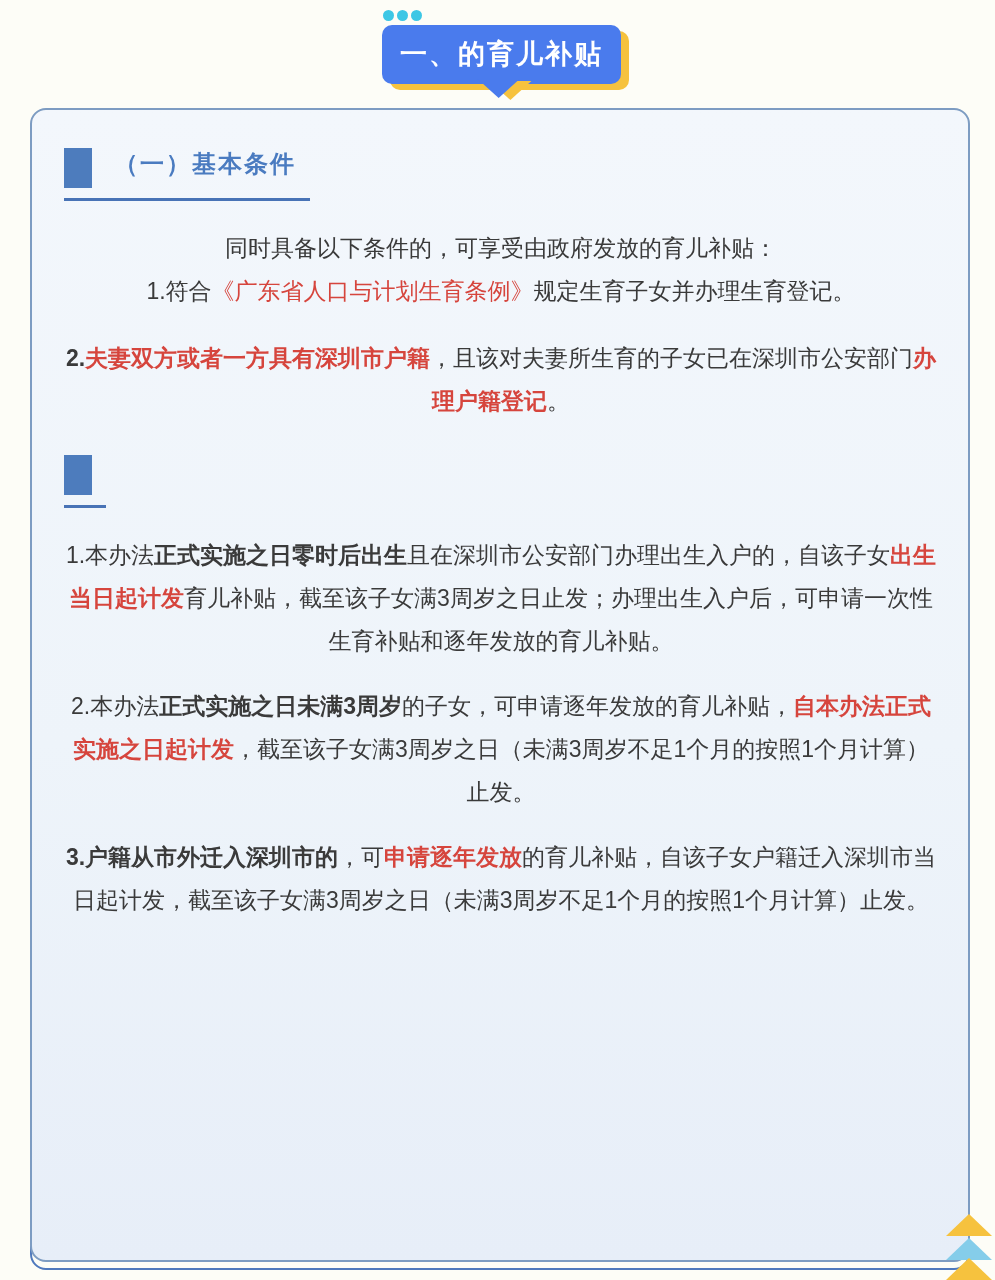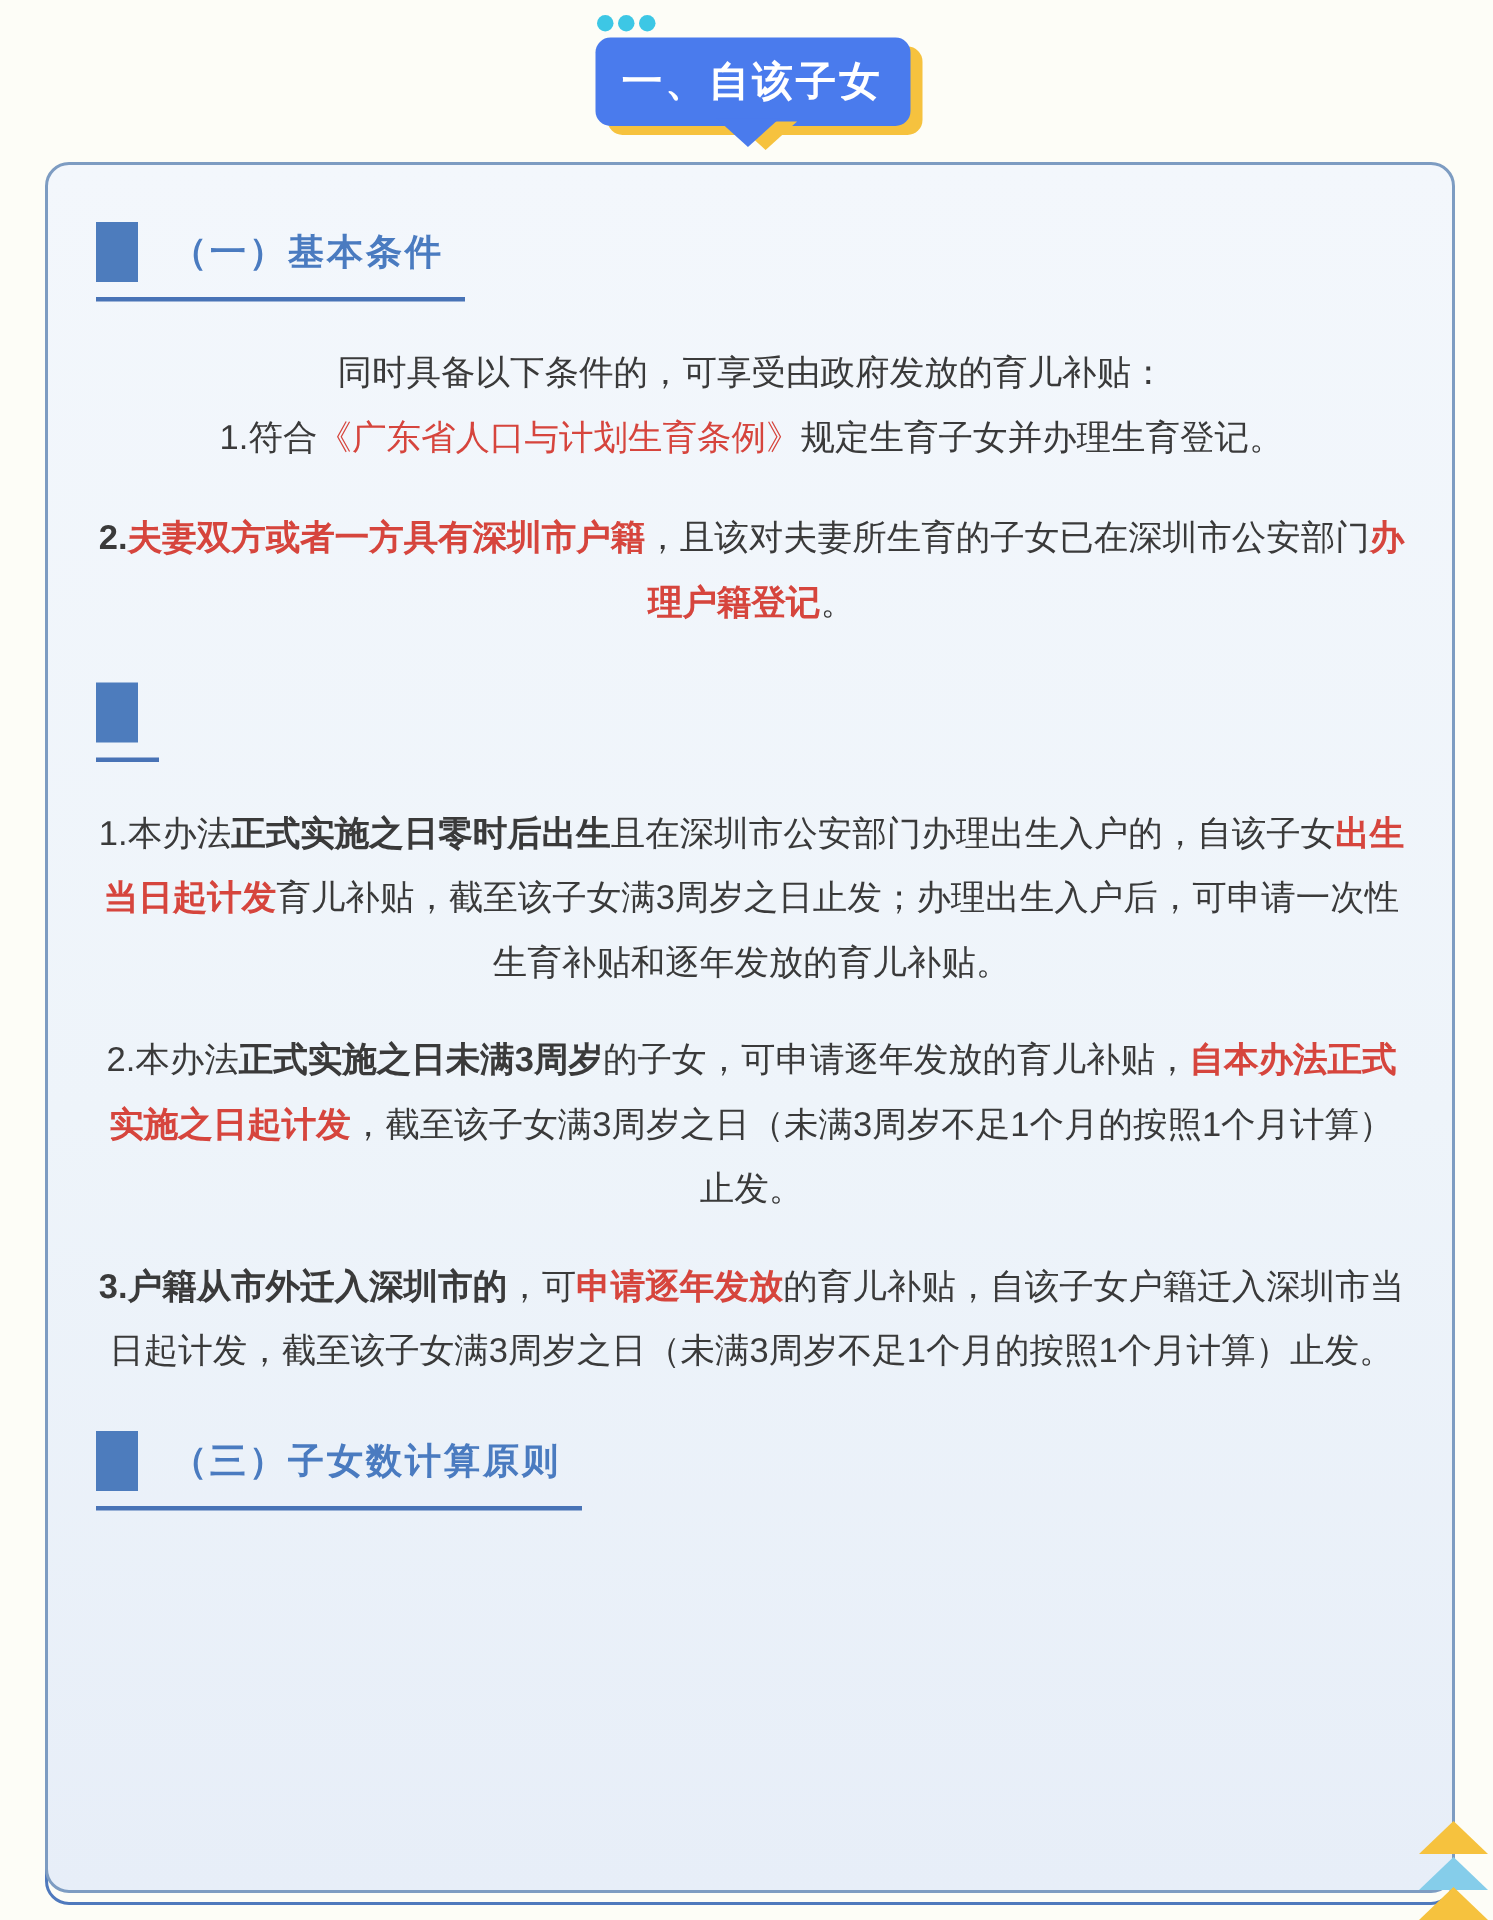--- a/index.html
+++ b/index.html
@@ -66,21 +66,21 @@
   .card{
     position:absolute;left:30px;top:108px;width:940px;height:1154px;
     border:2px solid var(--card-border);border-radius:16px;
     background:linear-gradient(180deg,var(--card-bg-top) 0%,#eef4fa 55%,var(--card-bg-bottom) 100%);
     z-index:2;
     padding:38px 30px 0 32px;
     overflow:hidden;
   }
   
   .heading{
-    display:inline-flex;align-items:center;gap:22px;
+    display:inline-flex;gap:22px;
     border-bottom:3px solid var(--underline-blue);
     padding:0 14px 10px 0;
     margin:32px 0 26px;
   }
   section:first-child .heading{margin-top:0;}
   .sq{width:28px;height:40px;background:var(--square-blue);flex:0 0 auto;}
   .h-text{
     font-size:24px;font-weight:bold;color:var(--heading-blue);
     letter-spacing:2px;white-space:nowrap;
   }
@@ -107,38 +107,35 @@
 </head>
 <body>
 
 <div class="banner-wrap">
   <div class="banner">
     <div class="dots">
       <span class="dot"></span>
       <span class="dot"></span>
       <span class="dot"></span>
     </div>
-    <span>一、自该子女</span>
+    <span>一、的育儿补贴</span>
     <div class="pointer-yellow"></div>
     <div class="pointer-blue"></div>
   </div>
 </div>
 
 <div class="card-shadow"></div>
 <div class="card">
   <div id="sections">
       <section><div class="heading">
           <span class="sq"></span>
           <span class="h-text">（一）基本条件</span>
         </div><p class="para"><span class="run">同时具备以下条件的，可享受由政府发放的育儿补贴：</span><br><span class="run">1.符合</span><span class="run r">《广东省人口与计划生育条例》</span><span class="run">规定生育子女并办理生育登记。</span></p><p class="para"><span class="run b">2.</span><span class="run rb">夫妻双方或者一方具有深圳市户籍</span><span class="run">，且该对夫妻所生育的子女已在深圳市公安部门</span><span class="run rb">办理户籍登记</span><span class="run">。</span></p></section>
       <section><div class="heading">
           <span class="sq"></span>
         </div><p class="para"><span class="run">1.本办法</span><span class="run b">正式实施之日零时后出生</span><span class="run">且在深圳市公安部门办理出生入户的，自该子女</span><span class="run rb">出生当日起计发</span><span class="run">育儿补贴，截至该子女满3周岁之日止发；办理出生入户后，可申请一次性生育补贴和逐年发放的育儿补贴。</span></p><p class="para"><span class="run">2.本办法</span><span class="run b">正式实施之日未满3周岁</span><span class="run">的子女，可申请逐年发放的育儿补贴，</span><span class="run rb">自本办法正式实施之日起计发</span><span class="run">，截至该子女满3周岁之日（未满3周岁不足1个月的按照1个月计算）止发。</span></p><p class="para"><span class="run b">3.</span><span class="run b">户籍从市外迁入深圳市的</span><span class="run">，可</span><span class="run rb">申请逐年发放</span><span class="run">的育儿补贴，自该子女户籍迁入深圳市当日起计发，截至该子女满3周岁之日（未满3周岁不足1个月的按照1个月计算）止发。</span></p></section>
-      <section><div class="heading">
-          <span class="sq"></span>
-          <span class="h-text">（三）子女数计算原则</span>
-        </div></section>
+      <section></section>
     </div>
 </div>
 
 <div class="arrow yellow a1"></div>
 <div class="arrow blue a2"></div>
 <div class="arrow yellow a3"></div>
 
 </body></html>

